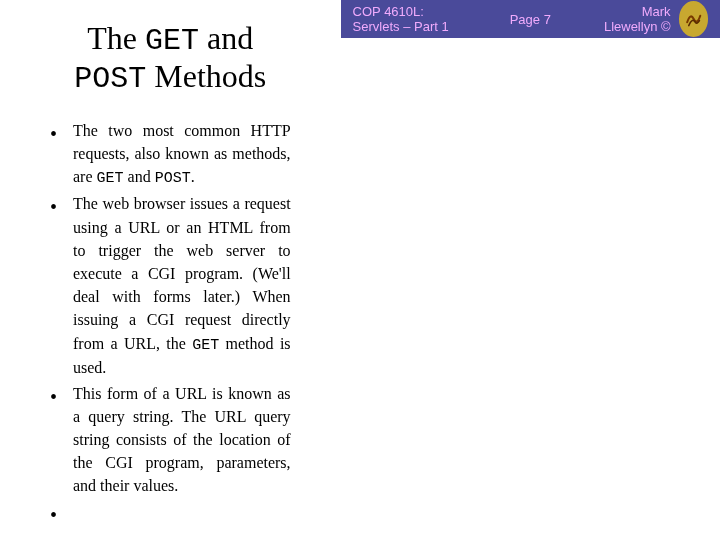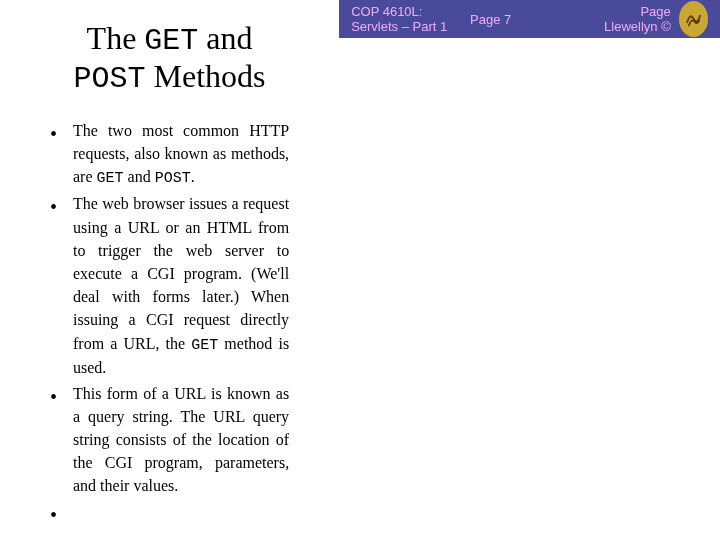--- a/index.html
+++ b/index.html
@@ -86,21 +86,21 @@
       font-size: 13px;
       font-family: Arial, sans-serif;
     }
 
     .footer-left {
       flex: 1;
     }
 
     .footer-center {
       flex: 1;
-      text-align: left;
+      text-align: center;
     }
 
     .footer-right {
       flex: 1;
       text-align: right;
       display: flex;
       align-items: center;
       justify-content: flex-end;
       gap: 8px;
     }
@@ -152,21 +152,21 @@
       <li class="bullet-item">
         <span class="bullet-dot">•</span>
       </li>
     </ul>
   </div>
 
   <div class="slide-footer">
     <span class="footer-left">COP 4610L: Servlets – Part 1</span>
     <span class="footer-center">Page 7</span>
     <div class="footer-right">
-      <span>Page Llewellyn ©</span>
+      <span>Mark Llewellyn ©</span>
       <div class="footer-logo">
         <svg viewBox="0 0 36 36" xmlns="http://www.w3.org/2000/svg">
           <circle cx="18" cy="18" r="17" fill="#c8a830"></circle>
           <path d="M10 22 Q14 10 18 18 Q22 26 26 14" stroke="#7a3a00" stroke-width="2.5" fill="none" stroke-linecap="round"></path>
           <path d="M12 26 Q16 16 20 22 Q22 25 25 20" stroke="#5a2a00" stroke-width="2" fill="none" stroke-linecap="round"></path>
         </svg>
       </div>
     </div>
   </div>
 </div>

